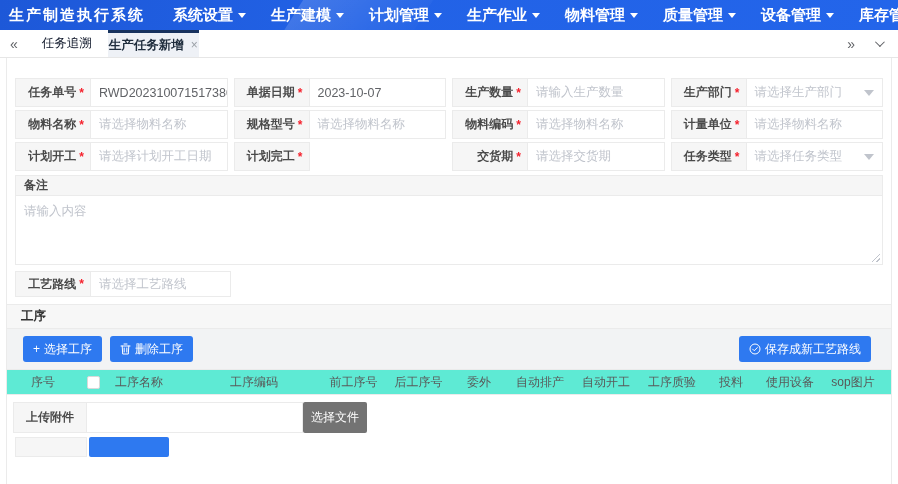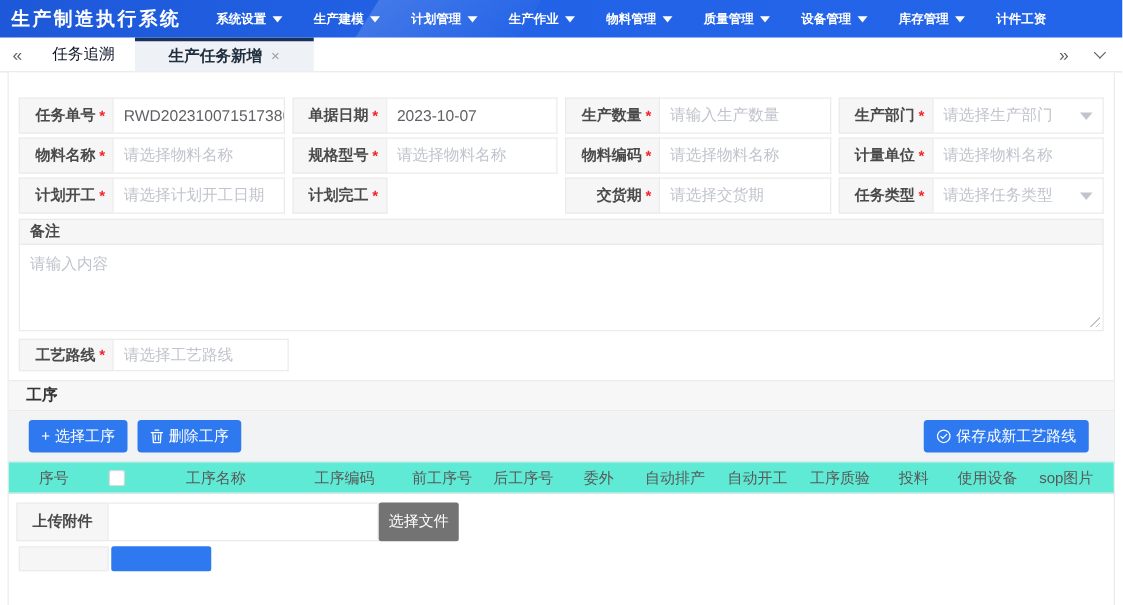--- a/index.html
+++ b/index.html
@@ -6,28 +6,28 @@
   html,body { width:898px; height:484px; overflow:hidden; background:#fff;
     font-family:"Liberation Sans","DejaVu Sans",sans-serif; font-size:12px; color:#606266; }
 
   
   .header { position:relative; height:30px; background:linear-gradient(100deg,#1d58d8 0%,#2262e6 40%,#2365ea 100%);
     display:flex; align-items:center; color:#fff; overflow:hidden; }
   .header::before { content:""; position:absolute; left:290px; top:-14px; width:130px; height:70px;
     background:linear-gradient(120deg,rgba(255,255,255,.16),rgba(255,255,255,0)); transform:skewX(-32deg); }
   .app-title { font-size:15px; font-weight:700; letter-spacing:2px; padding:0 28px 0 9px; white-space:nowrap; }
   .nav { display:flex; align-items:center; gap:25px; flex:1; }
-  .nav-item { display:inline-flex; align-items:center; gap:5px; font-size:10px; font-weight:700; cursor:pointer; white-space:nowrap; }
+  .nav-item { display:inline-flex; align-items:center; gap:5px; font-size:15px; font-weight:700; cursor:pointer; white-space:nowrap; }
   .caret-w { width:0; height:0; border-left:4px solid transparent; border-right:4px solid transparent; border-top:5px solid #fff; }
 
   
   .tabbar { height:28px; display:flex; align-items:stretch; border-bottom:1px solid #e6e6e6; background:#fff; }
   .tab-collapse { display:flex; align-items:center; padding:0 8px 0 10px; color:#606266; font-size:14px; cursor:pointer; }
   .tab { display:flex; align-items:center; padding:0 16px; color:#0f172a; font-size:12.5px; cursor:pointer; }
-  .tab.active { background:#eef1f6; border-top:3px solid #17325e; color:#1f2d3d; font-weight:700; gap:7px; padding:0 27px; }
+  .tab.active { background:#eef1f6; border-top:3px solid #17325e; color:#1f2d3d; font-weight:700; gap:7px; padding:0 1px; }
   .tab-close { color:#9aa0a6; font-weight:400; font-size:12px; cursor:pointer; }
   .tab-spacer { flex:1; }
   .tab-right { display:flex; align-items:center; gap:20px; padding-right:16px; color:#606266; }
   .tab-expand { font-size:14px; cursor:pointer; }
   .chev-down { width:7px; height:7px; border-right:1.5px solid #606266; border-bottom:1.5px solid #606266;
     transform:rotate(45deg) translateY(-2px); cursor:pointer; }
 
   
   .card { position:absolute; left:6px; right:6px; top:58px; bottom:0;
     border-left:1px solid #ebebeb; border-right:1px solid #ebebeb; background:#fff; }
@@ -59,21 +59,21 @@
     display:flex; align-items:center; padding-left:14px; font-weight:700; color:#333; font-size:12.5px; }
   .toolbar { height:40px; background:#f2f3f4; display:flex; align-items:center; padding:0 20px 0 16px; gap:8px; }
   .btn { display:inline-flex; align-items:center; gap:4px; height:26px; padding:0 10px; border:none;
     background:#2e79f0; color:#fff; font-size:12px; border-radius:3px; cursor:pointer;
     font-family:"Liberation Sans","DejaVu Sans",sans-serif; }
   .btn .ico { display:inline-flex; align-items:center; }
   .btn-right { margin-left:auto; }
   .thead { height:26px; background:#5eead4; border-top:1px solid #ebebeb; border-bottom:1px solid #ebebeb;
     display:flex; align-items:center; color:#595959; padding:0 8px; }
   .th { text-align:center; white-space:nowrap; overflow:hidden; }
-  .th.left { text-align:center; }
+  .th.left { text-align:left; }
   .w-xh{width:56px;} .w-cb{width:44px; display:flex; justify-content:center;} .w-name{width:115px;} .w-code{flex:1;}
   .w-pre{width:65px;} .w-post{width:65px;} .w-ww{width:56px;} .w-ap{width:66px;} .w-as{width:66px;}
   .w-qc{width:66px;} .w-feed{width:52px;} .w-dev{width:66px;} .w-sop{width:60px;}
   .checkbox { width:13px; height:13px; background:#fff; border:1px solid #d9d9d9; border-radius:2px; cursor:pointer; }
   .empty-row { height:42px; display:flex; align-items:center; justify-content:center; color:#909399;
     font-size:12.5px; border-bottom:1px solid #ebebeb; }
 
   
   .upload-row { display:flex; height:31px; margin:7px 0 0 6px; }
   .ulabel { width:74px; background:#f6f6f6; border:1px solid #ebebeb; display:flex; align-items:center;

